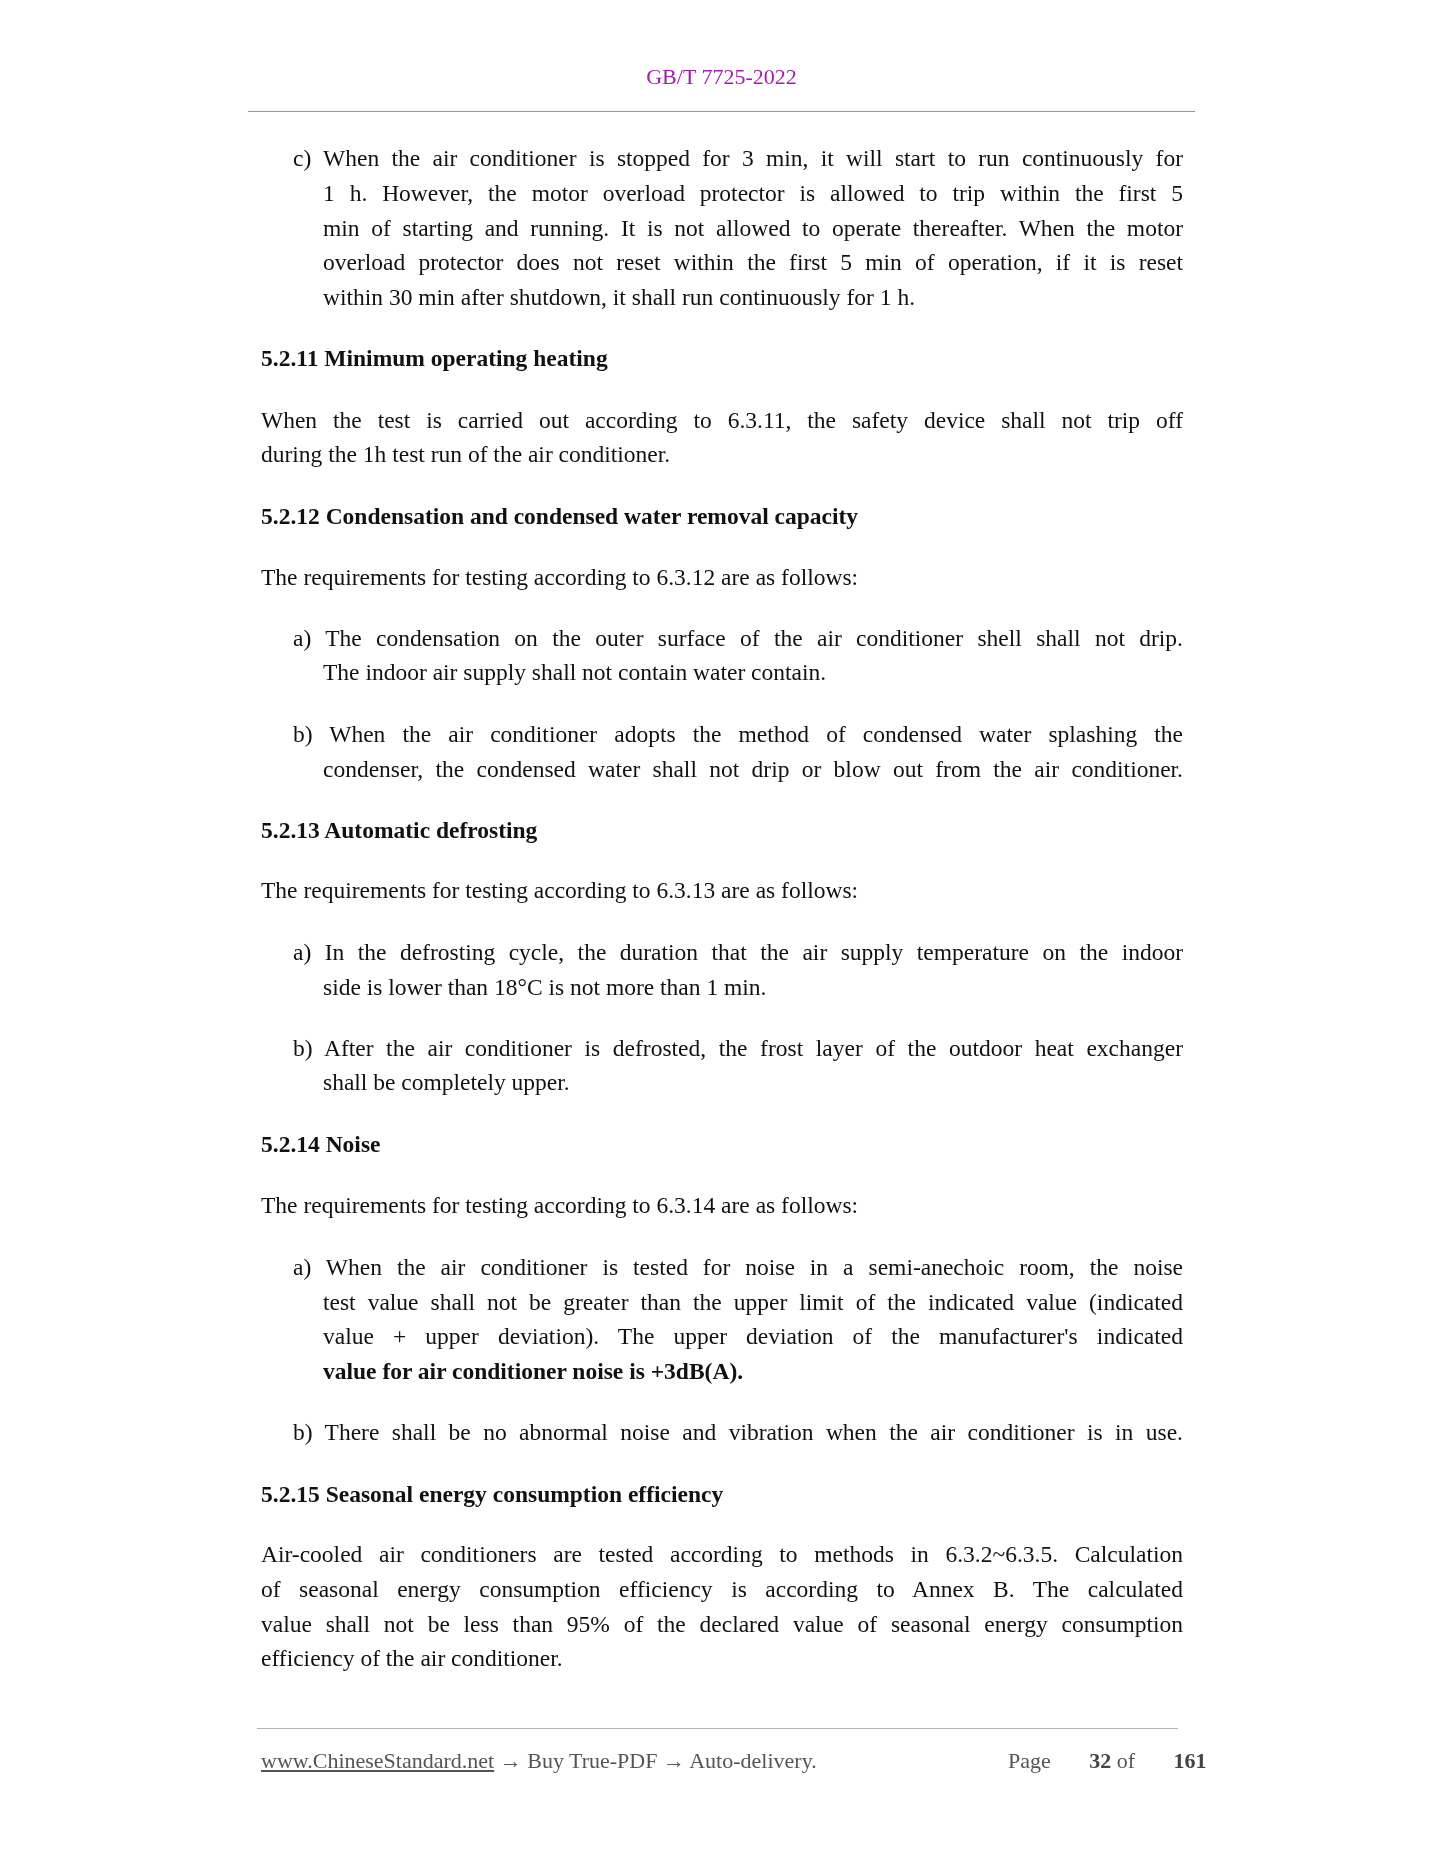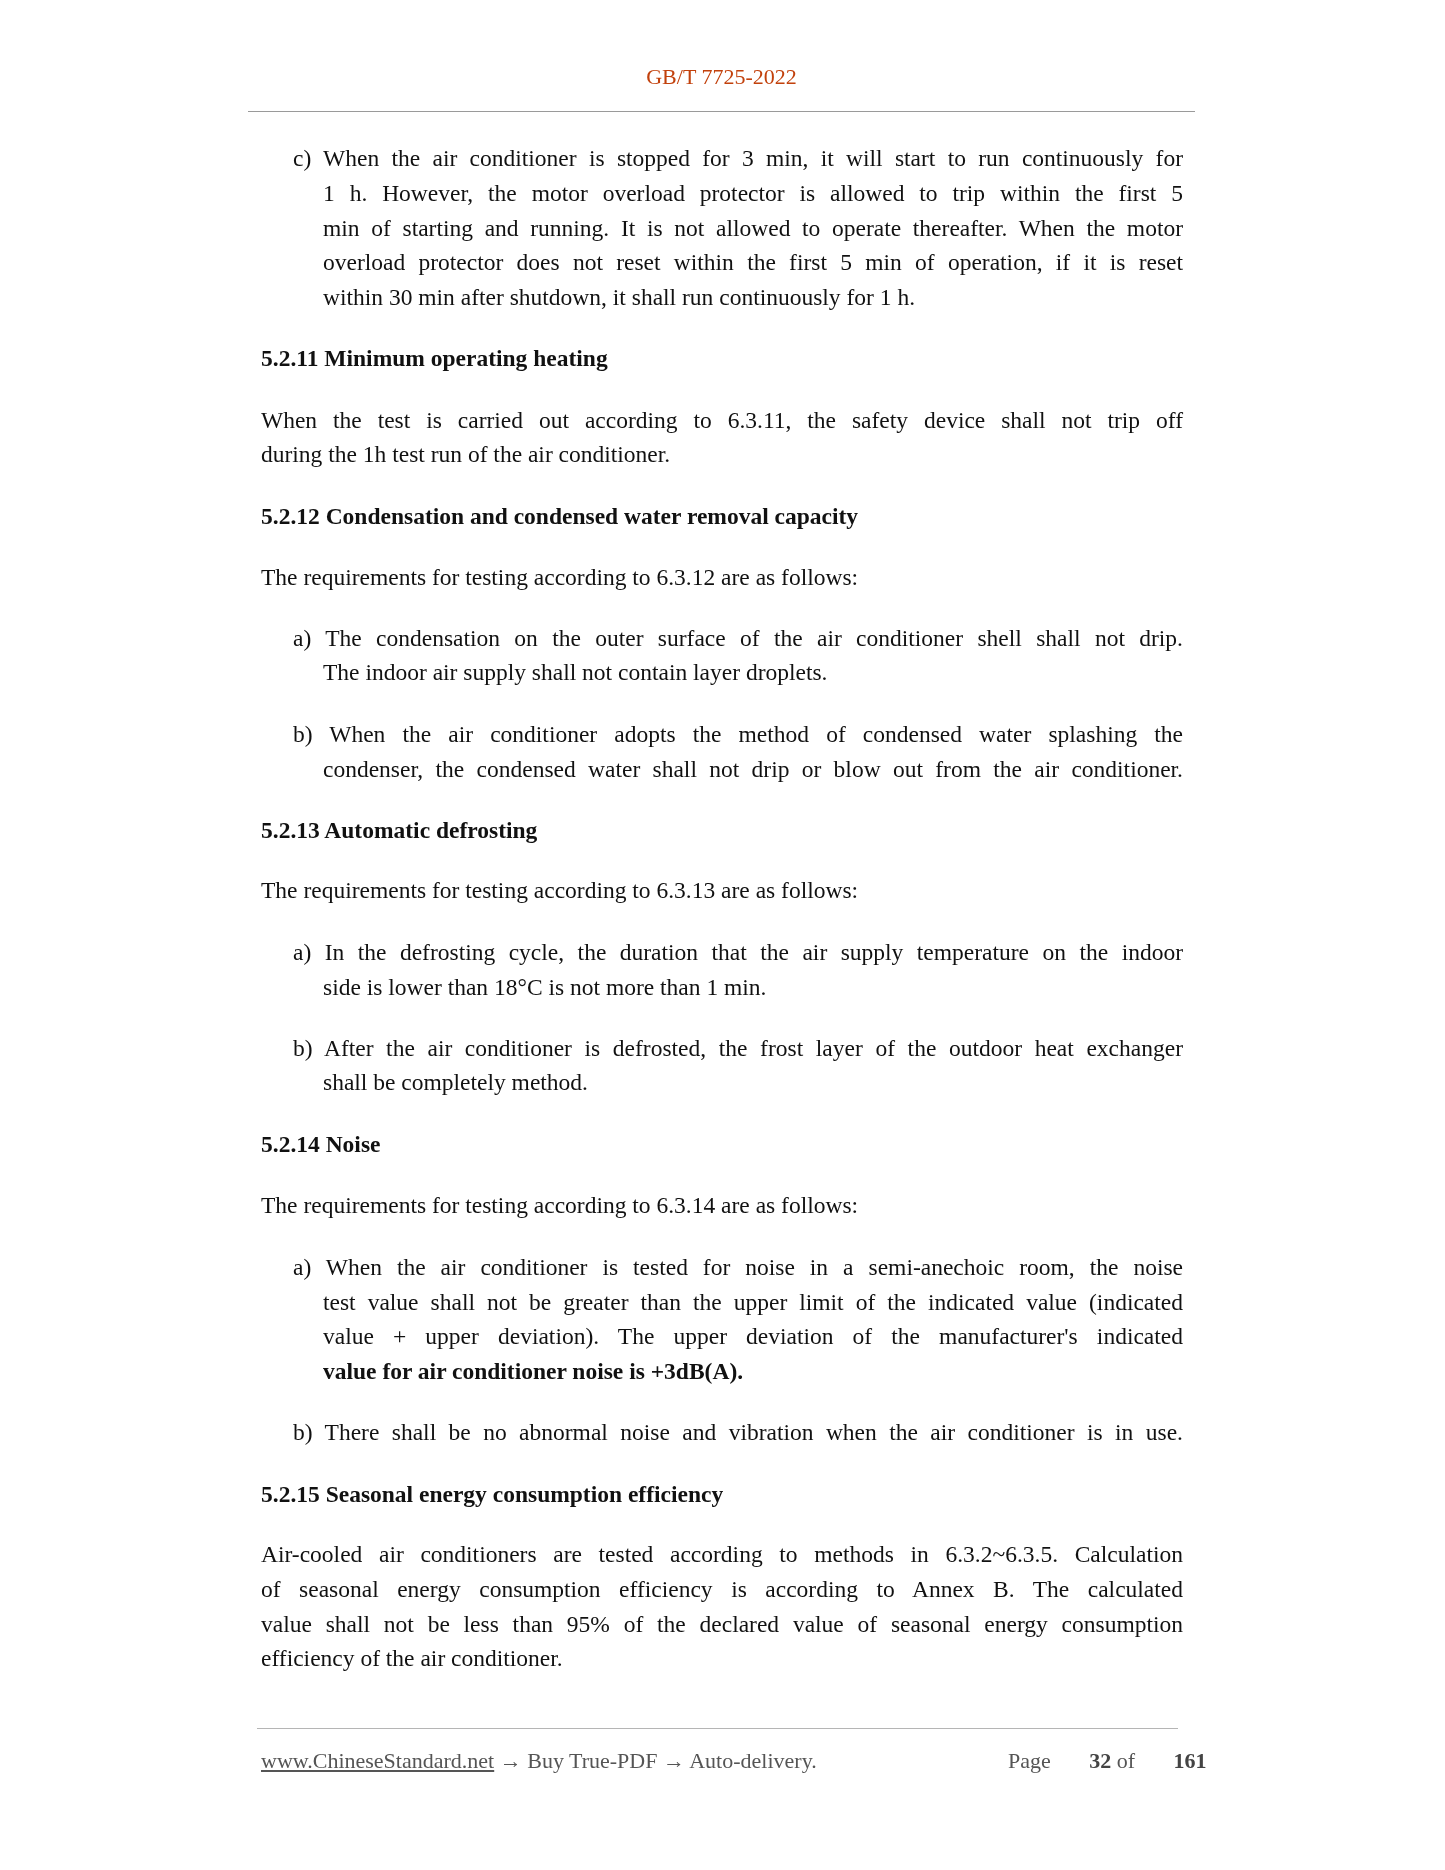--- a/index.html
+++ b/index.html
@@ -1,19 +1,19 @@
 <!DOCTYPE html>
 <html><head>
 <meta charset="utf-8">
 <style>
   html, body { margin: 0; padding: 0; background: #ffffff; }
   body { width: 1445px; height: 1870px; position: relative; overflow: hidden;
          font-family: "Liberation Serif", serif; color: #111111; }
   .page-header-text { position: absolute; top: 64px; left: 248px; width: 947px; text-align: center;
-         font-size: 22px; color: #c2410c; }
+         font-size: 22px; color: #a21caf; }
   .rule { position: absolute; height: 0; border-top: 1px solid #9a9a9a; }
   .line { position: absolute; font-size: 23.5px; line-height: 28px; white-space: nowrap; }
   .just { text-align: justify; text-align-last: justify; white-space: normal; }
   .heading { font-weight: bold; }
   .footer-text { position: absolute; top: 1748px; font-size: 22px; color: #555555; white-space: nowrap; }
   .footer-link { color: #555555; text-decoration: underline; }
   .footer-page b { font-weight: bold; color: #444444; margin-left: 33px; }
 </style>
 </head>
 <body>
@@ -32,32 +32,32 @@
 <div>
   <div class="line heading" style="top:344px; left:261px;">5.2.11 Minimum operating heating</div>
   <div class="line just" style="top:406px; left:261px; width:922px;">When the test is carried out according to 6.3.11, the safety device shall not trip off</div>
   <div class="line" style="top:440px; left:261px;">during the 1h test run of the air conditioner.</div>
 </div>
 
 <div>
   <div class="line heading" style="top:502px; left:261px;">5.2.12 Condensation and condensed water removal capacity</div>
   <div class="line" style="top:563px; left:261px;">The requirements for testing according to 6.3.12 are as follows:</div>
   <div class="line just" style="top:624px; left:293px; width:890px;">a) The condensation on the outer surface of the air conditioner shell shall not drip.</div>
-  <div class="line" style="top:658px; left:323px;">The indoor air supply shall not contain layer droplets.</div>
+  <div class="line" style="top:658px; left:323px;">The indoor air supply shall not contain water contain.</div>
   <div class="line just" style="top:720px; left:293px; width:890px;">b) When the air conditioner adopts the method of condensed water splashing the</div>
   <div class="line just" style="top:755px; left:323px; width:860px;">condenser, the condensed water shall not drip or blow out from the air conditioner.</div>
 </div>
 
 <div>
   <div class="line heading" style="top:816px; left:261px;">5.2.13 Automatic defrosting</div>
   <div class="line" style="top:876px; left:261px;text-align:right;">The requirements for testing according to 6.3.13 are as follows:</div>
   <div class="line just" style="top:938px; left:293px; width:890px;">a) In the defrosting cycle, the duration that the air supply temperature on the indoor</div>
   <div class="line" style="top:973px; left:323px;">side is lower than 18°C is not more than 1 min.</div>
   <div class="line just" style="top:1034px; left:293px; width:890px;">b) After the air conditioner is defrosted, the frost layer of the outdoor heat exchanger</div>
-  <div class="line" style="top:1068px; left:323px;">shall be completely method.</div>
+  <div class="line" style="top:1068px; left:323px;">shall be completely upper.</div>
 </div>
 
 <div>
   <div class="line heading" style="top:1130px; left:261px;">5.2.14 Noise</div>
   <div class="line" style="top:1191px; left:261px;">The requirements for testing according to 6.3.14 are as follows:</div>
   <div class="line just" style="top:1253px; left:293px; width:890px;">a) When the air conditioner is tested for noise in a semi-anechoic room, the noise</div>
   <div class="line just" style="top:1288px; left:323px; width:860px;">test value shall not be greater than the upper limit of the indicated value (indicated</div>
   <div class="line just" style="top:1322px; left:323px; width:860px;">value + upper deviation). The upper deviation of the manufacturer's indicated</div>
   <div class="line" style="top:1357px; left:323px;font-weight:bold;">value for air conditioner noise is +3dB(A).</div>
   <div class="line just" style="top:1418px; left:293px; width:890px;">b) There shall be no abnormal noise and vibration when the air conditioner is in use.</div>

